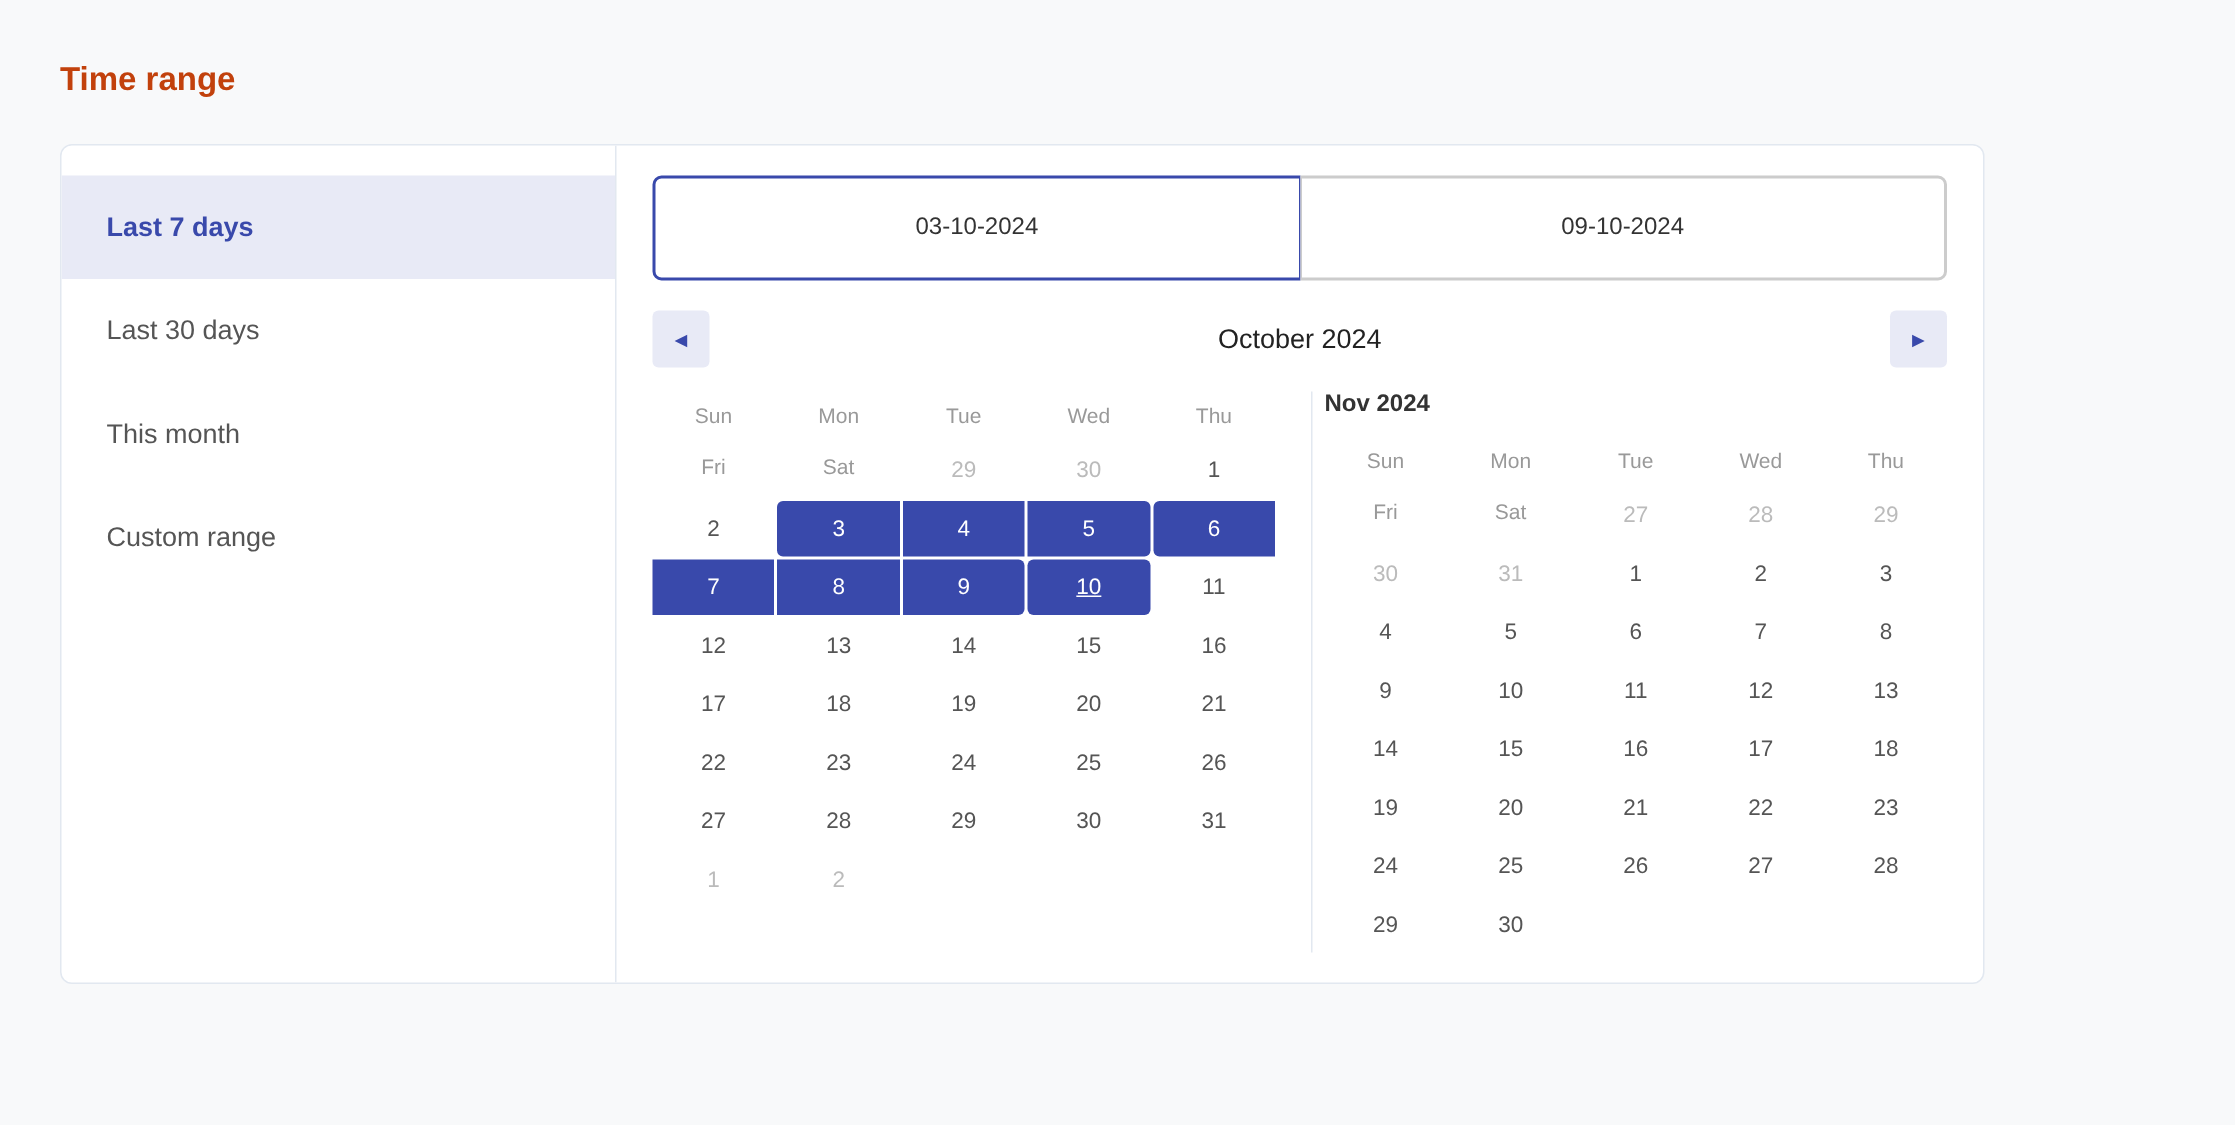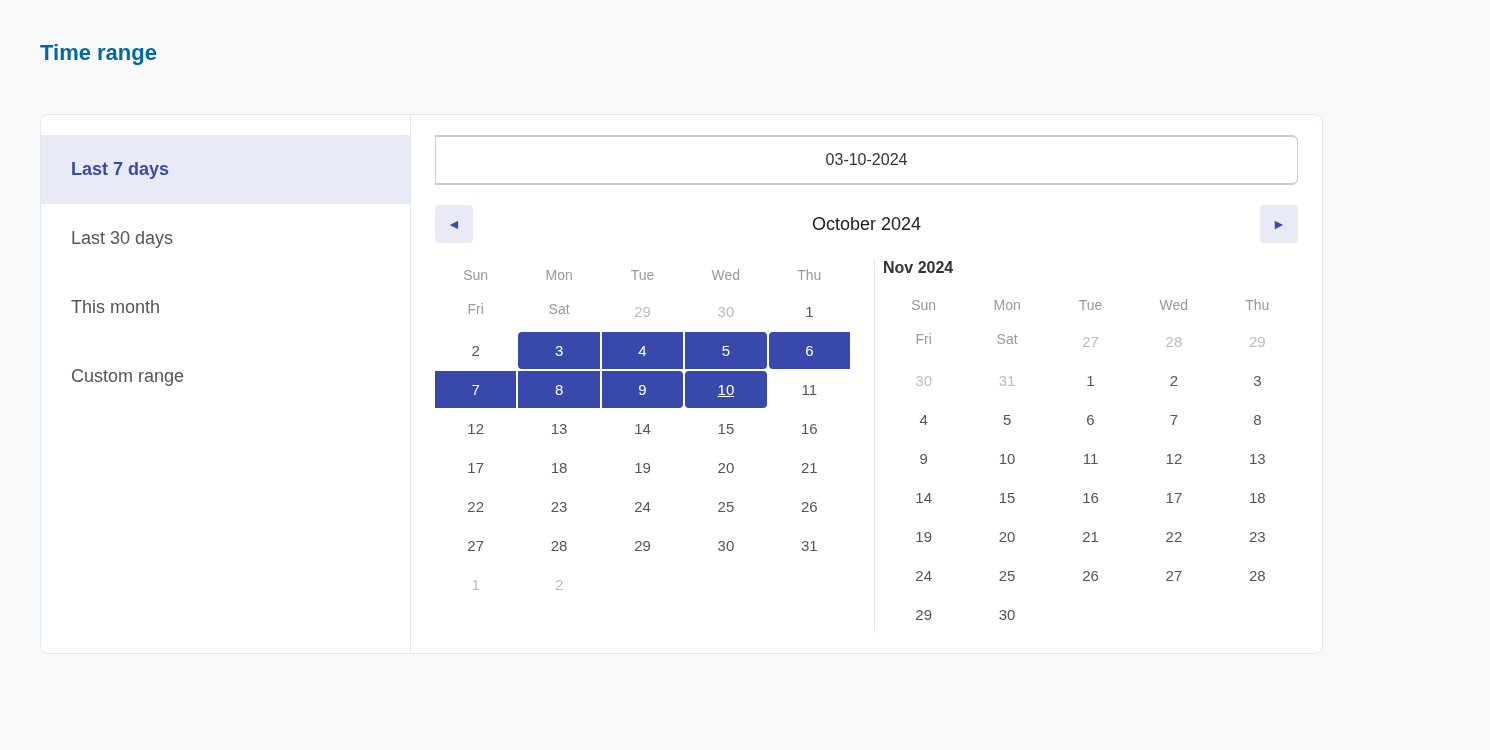--- a/index.html
+++ b/index.html
@@ -5,22 +5,22 @@
     * { box-sizing: border-box; margin: 0; padding: 0; }
     body {
       font-family: -apple-system, BlinkMacSystemFont, 'Segoe UI', sans-serif;
       background: #f8f9fa;
       padding: 40px;
       color: #333;
     }
     .page-title {
       font-size: 22px;
       font-weight: 600;
-      color: #0369a1;
-      margin-bottom: 48px;
+      color: #c2410c;
+      margin-bottom: 30px;
     }
     .container {
       display: flex;
       background: #fff;
       border: 1px solid #e2e8f0;
       border-radius: 8px;
       overflow: hidden;
       width: 1283px;
     }
     
@@ -47,21 +47,21 @@
       padding: 20px 24px;
     }
     
     .date-inputs {
       display: flex;
       gap: 0;
       margin-bottom: 20px;
     }
     .date-input {
       flex: 1;
-      padding: 14px 16px;
+      padding: 24px 16px;
       font-size: 16px;
       text-align: center;
       border: 2px solid #3949ab;
       background: #fff;
       color: #333;
       cursor: pointer;
     }
     .date-input:first-child {
       border-radius: 6px 0 0 6px;
       border-right: 1px solid #3949ab;
@@ -173,20 +173,21 @@
       <div class="sidebar-item active">Last 7 days</div>
       <div class="sidebar-item">Last 30 days</div>
       <div class="sidebar-item">This month</div>
       <div class="sidebar-item">Custom range</div>
     </div>
 
   <div class="calendar-area">
 
     <div class="date-inputs">
       <div class="date-input">03-10-2024</div>
+      <div class="date-input">09-10-2024</div>
     </div>
 
     <div class="nav-header">
       <button class="nav-btn" id="prev-btn">◄</button>
       <span class="nav-title">October 2024</span>
       <button class="nav-btn" id="next-btn">►</button>
     </div>
 
     <div class="calendars">
       <div class="cal" id="left-cal">

